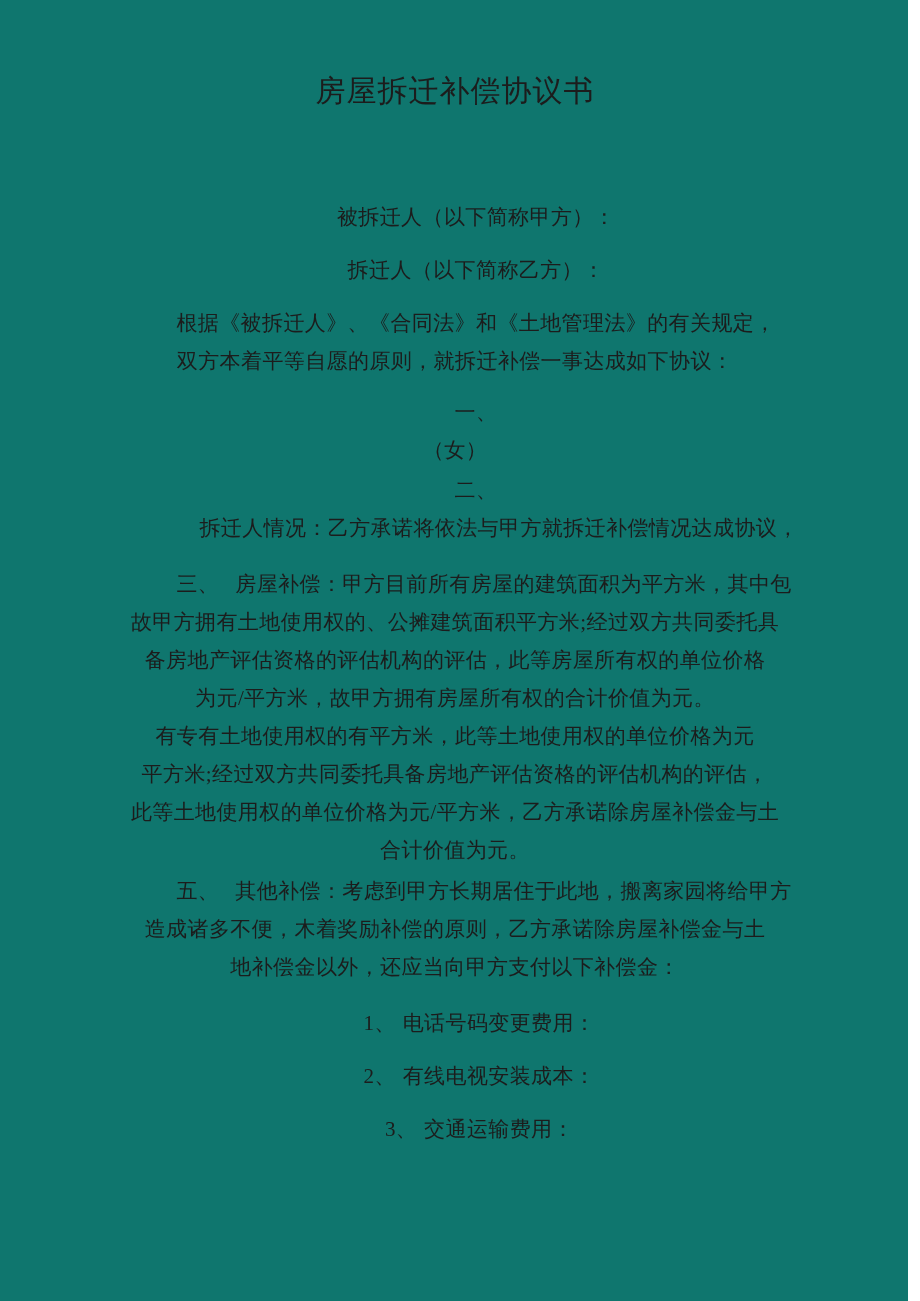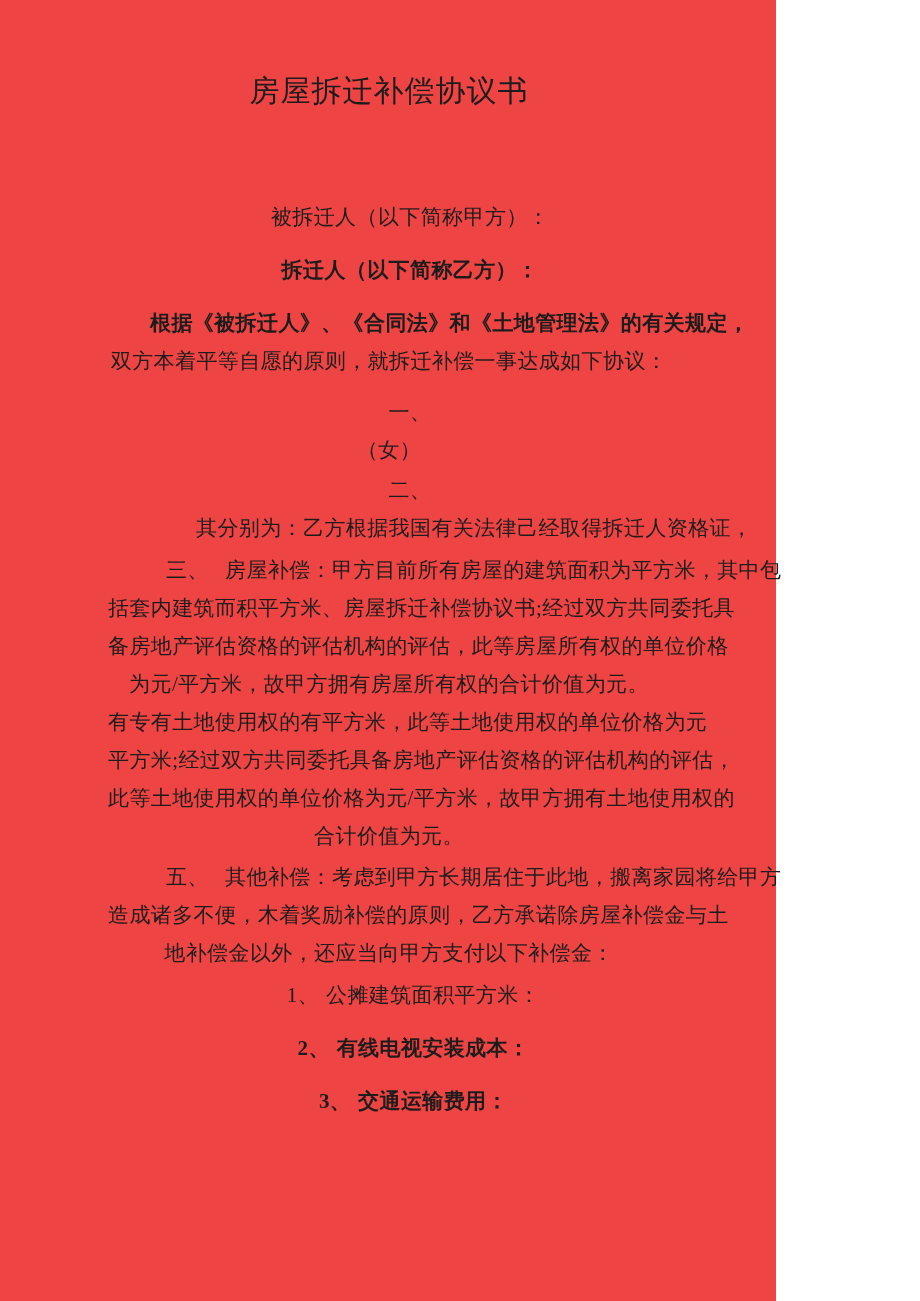--- a/index.html
+++ b/index.html
@@ -9,24 +9,24 @@
   }
   body {
     width: 920px;
     height: 1301px;
     overflow: hidden;
     font-family: "Liberation Serif", "DejaVu Serif", serif;
     color: #1c1c1c;
   }
   .page {
     box-sizing: border-box;
-    width: 776px;
+    width: 908px;
     height: 1301px;
     padding: 70px 106px 0 108px;
-    background: #ef4444;
+    background: #0f766e;
   }
   .doc-title {
     text-align: center;
     font-size: 30px;
     font-weight: 400;
     line-height: 42px;
     letter-spacing: 1px;
     margin: 0 0 86px 0;
     white-space: nowrap;
   }
@@ -34,23 +34,23 @@
     font-size: 21px;
     line-height: 38px;
     white-space: nowrap;
     letter-spacing: 0.4px;
     text-align: center;
   }
   .ind2 { padding-left: 42px; }
   .ind4 { padding-left: 88px; }
   .m2  { margin-top: 2px; }
   .m3  { margin-top: 3px; }
-  .m6  { margin-top: 4px; }
+  .m6  { margin-top: 18px; }
   .m13 { margin-top: 13px; }
-  .m15 { margin-top: 15px; font-weight: bold; }
+  .m15 { margin-top: 15px; }
   .sec-marker {
     display: inline-block;
     width: 75px;
   }
   .item-marker {
     display: inline-block;
     width: 46px;
   }
 </style>
 </head>
@@ -63,33 +63,33 @@
   <div class="ln ind2">被拆迁人（以下简称甲方）：</div>
   <div class="ln ind2 m15">拆迁人（以下简称乙方）：</div>
 
   <div class="ln ind2 m15">根据《被拆迁人》、《合同法》和《土地管理法》的有关规定，</div>
   <div class="ln">双方本着平等自愿的原则，就拆迁补偿一事达成如下协议：</div>
 
   <div class="ln ind2 m13">一、</div>
   <div class="ln">（女）</div>
 
   <div class="ln ind2 m2">二、</div>
-  <div class="ln ind4">其分别为：乙方根据我国有关法律己经取得拆迁人资格证，</div>
+  <div class="ln ind4">拆迁人情况：乙方承诺将依法与甲方就拆迁补偿情况达成协议，</div>
 
   <div class="ln ind2 m6"><span class="sec-marker">三、</span><span>房屋补偿：甲方目前所有房屋的建筑面积为平方米，其中包</span></div>
-  <div class="ln">括套内建筑而积平方米、房屋拆迁补偿协议书;经过双方共同委托具</div>
+  <div class="ln">故甲方拥有土地使用权的、公摊建筑面积平方米;经过双方共同委托具</div>
   <div class="ln">备房地产评估资格的评估机构的评估，此等房屋所有权的单位价格</div>
   <div class="ln">为元/平方米，故甲方拥有房屋所有权的合计价值为元。</div>
 
   <div class="ln">有专有土地使用权的有平方米，此等土地使用权的单位价格为元</div>
   <div class="ln">平方米;经过双方共同委托具备房地产评估资格的评估机构的评估，</div>
-  <div class="ln">此等土地使用权的单位价格为元/平方米，故甲方拥有土地使用权的</div>
+  <div class="ln">此等土地使用权的单位价格为元/平方米，乙方承诺除房屋补偿金与土</div>
   <div class="ln">合计价值为元。</div>
 
   <div class="ln ind2 m3"><span class="sec-marker">五、</span><span>其他补偿：考虑到甲方长期居住于此地，搬离家园将给甲方</span></div>
   <div class="ln">造成诸多不便，木着奖励补偿的原则，乙方承诺除房屋补偿金与土</div>
   <div class="ln">地补偿金以外，还应当向甲方支付以下补偿金：</div>
 
-  <div class="ln ind2 m6"><span class="item-marker">1、</span><span>公摊建筑面积平方米：</span></div>
+  <div class="ln ind2 m6"><span class="item-marker">1、</span><span>电话号码变更费用：</span></div>
   <div class="ln ind2 m15"><span class="item-marker">2、</span><span>有线电视安装成本：</span></div>
   <div class="ln ind2 m15"><span class="item-marker">3、</span><span>交通运输费用：</span></div>
 
 </div>
 
 </body></html>

